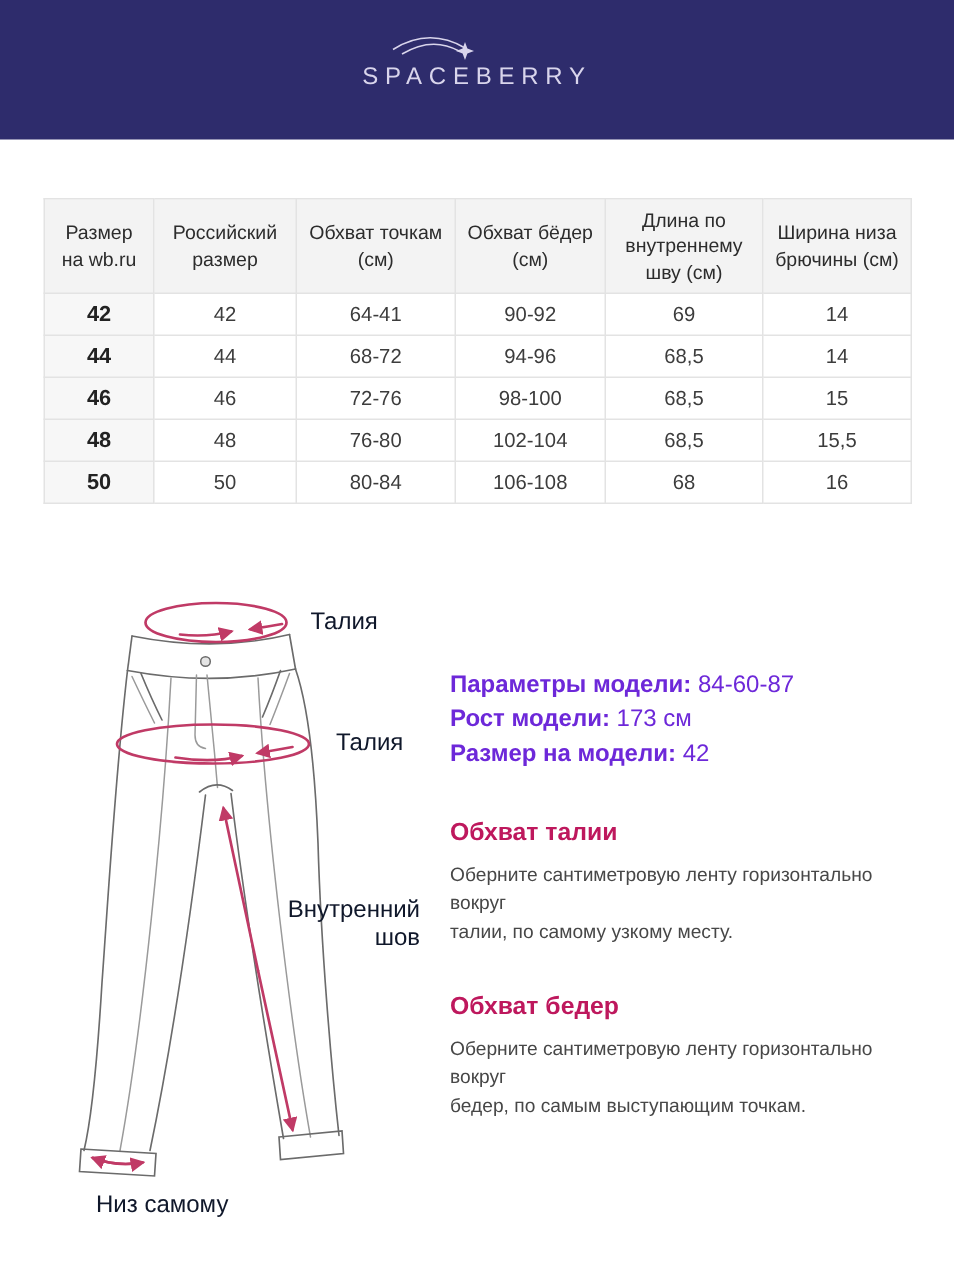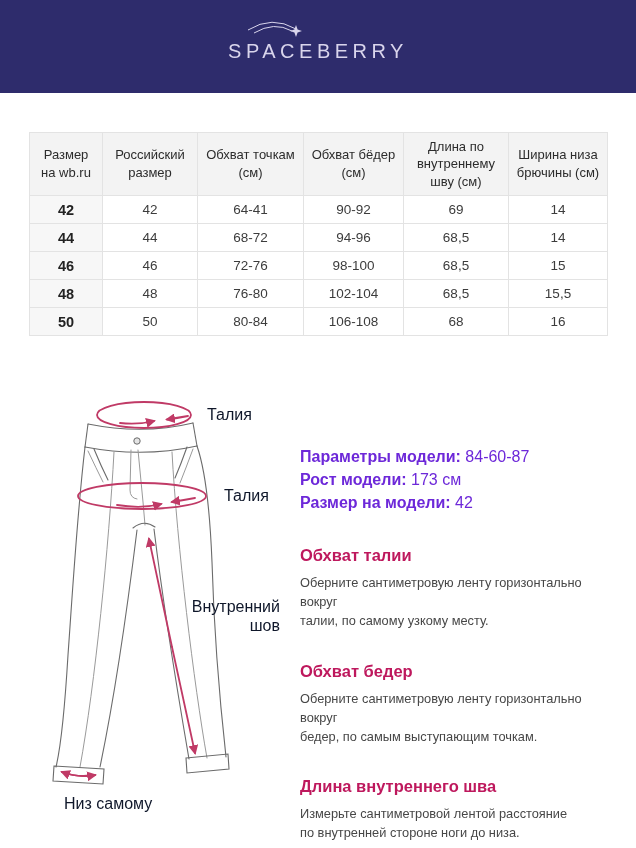--- a/index.html
+++ b/index.html
@@ -12,21 +12,21 @@
 
   
   .hdr {
     position:absolute; left:0; top:0; width:636px; height:93px;
     background: var(--header_bg, #2e2c6c);
     display:flex; align-items:center; justify-content:center;
   }
   .logo-wrap { position:relative; padding-top:10px; }
   .logo-text {
     color: var(--logo_text, #d9d5ec);
-    font-size:20px; letter-spacing:4.5px; font-weight:400;
+    font-size:16px; letter-spacing:4.5px; font-weight:400;
   }
   .comet {
     position:absolute; left:18px; top:-16px; width:62px; height:30px;
   }
   .comet path.trail { stroke: var(--logo_text, #d9d5ec); stroke-width:1; fill:none; }
   .comet path.star  { fill: var(--logo_text, #d9d5ec); }
 
   
   table.sizes {
     position:absolute; left:29px; top:132px; width:578px;
@@ -229,20 +229,15 @@
     <div class="guide-section">
       <h3>Обхват талии</h3>
       <p>Оберните сантиметровую ленту горизонтально вокруг
 талии, по самому узкому месту.</p>
     </div>
     <div class="guide-section">
       <h3>Обхват бедер</h3>
       <p>Оберните сантиметровую ленту горизонтально вокруг
 бедер, по самым выступающим точкам.</p>
     </div>
-    <div class="guide-section">
-      <h3>Длина внутреннего шва</h3>
-      <p>Измерьте сантиметровой лентой расстояние
-по внутренней стороне ноги до низа.</p>
-    </div>
   </div>
 
 </div>
 
 </body></html>

